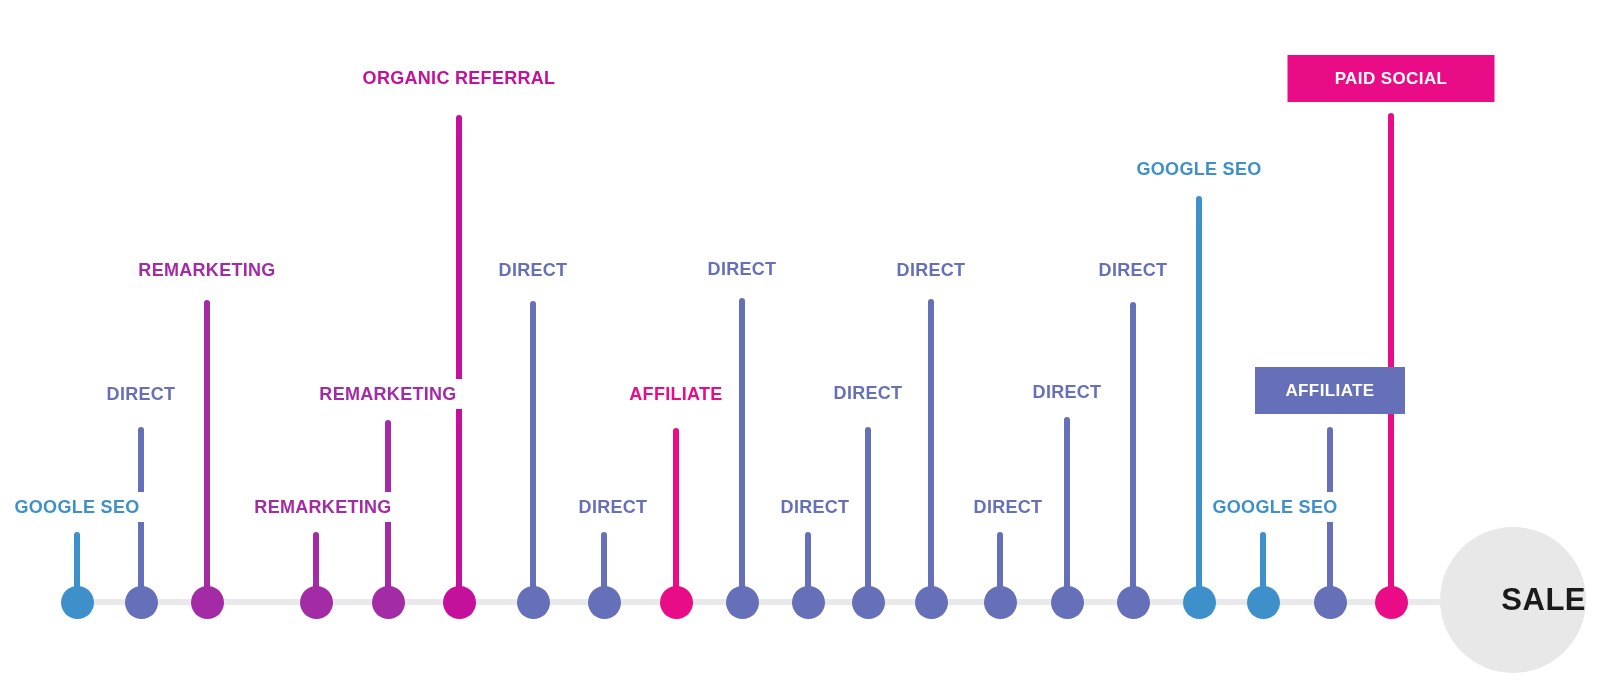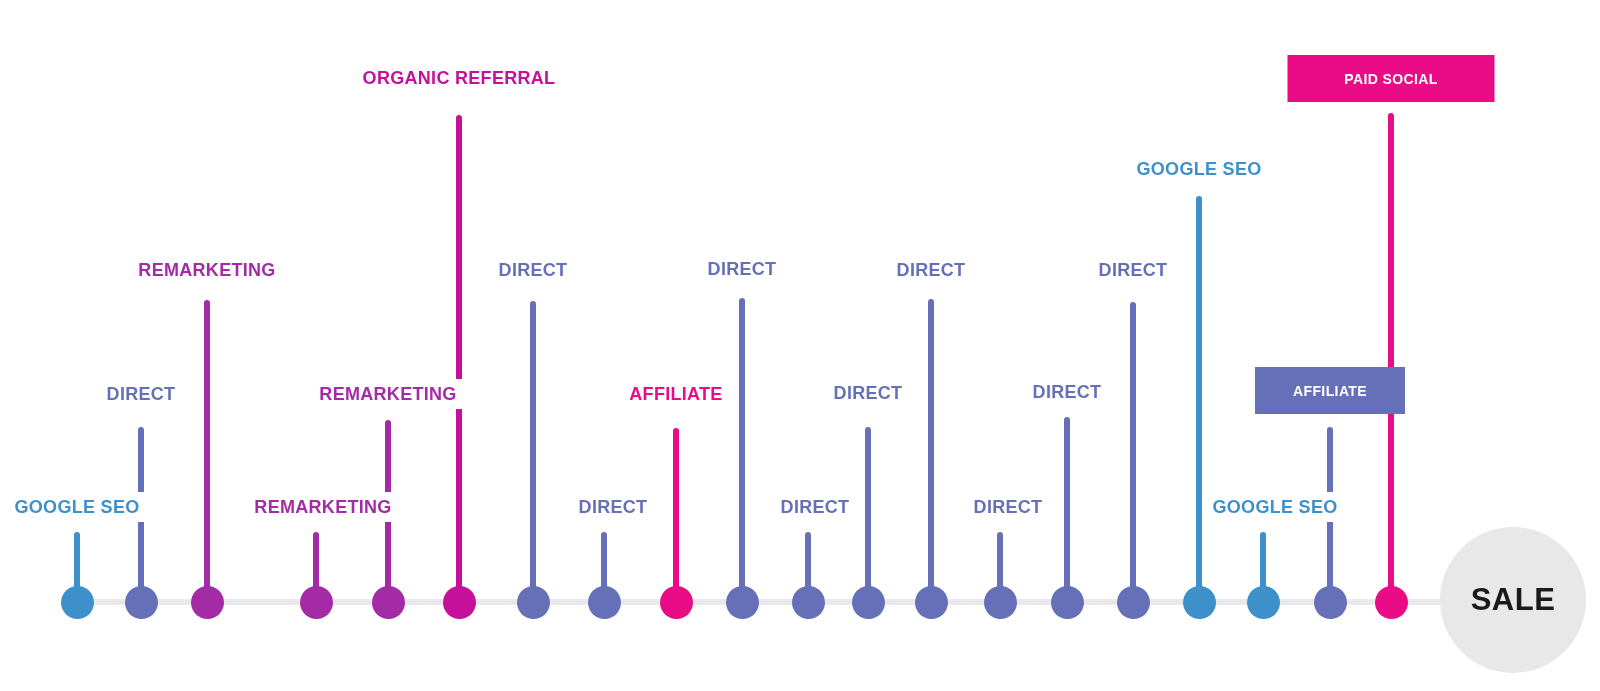--- a/index.html
+++ b/index.html
@@ -46,33 +46,33 @@
     line-height: 1;
     z-index: 3;
   }
   .tp-badge {
     position: absolute;
     transform: translateX(-50%);
     height: 47px;
     display: flex;
     align-items: center;
     justify-content: center;
-    font-size: 14px;
+    font-size: 17px;
     font-weight: bold;
     letter-spacing: 0.4px;
     white-space: nowrap;
     color: #ffffff;
     z-index: 5;
   }
   .sale-circle {
     position: absolute;
     border-radius: 50%;
     display: flex;
     align-items: center;
-    justify-content: center;
+    justify-content: flex-end;
     z-index: 6;
   }
   .sale-label {
     font-size: 31px;
     font-weight: bold;
     letter-spacing: 0.5px;
   }
 </style>
 </head>
 <body>

